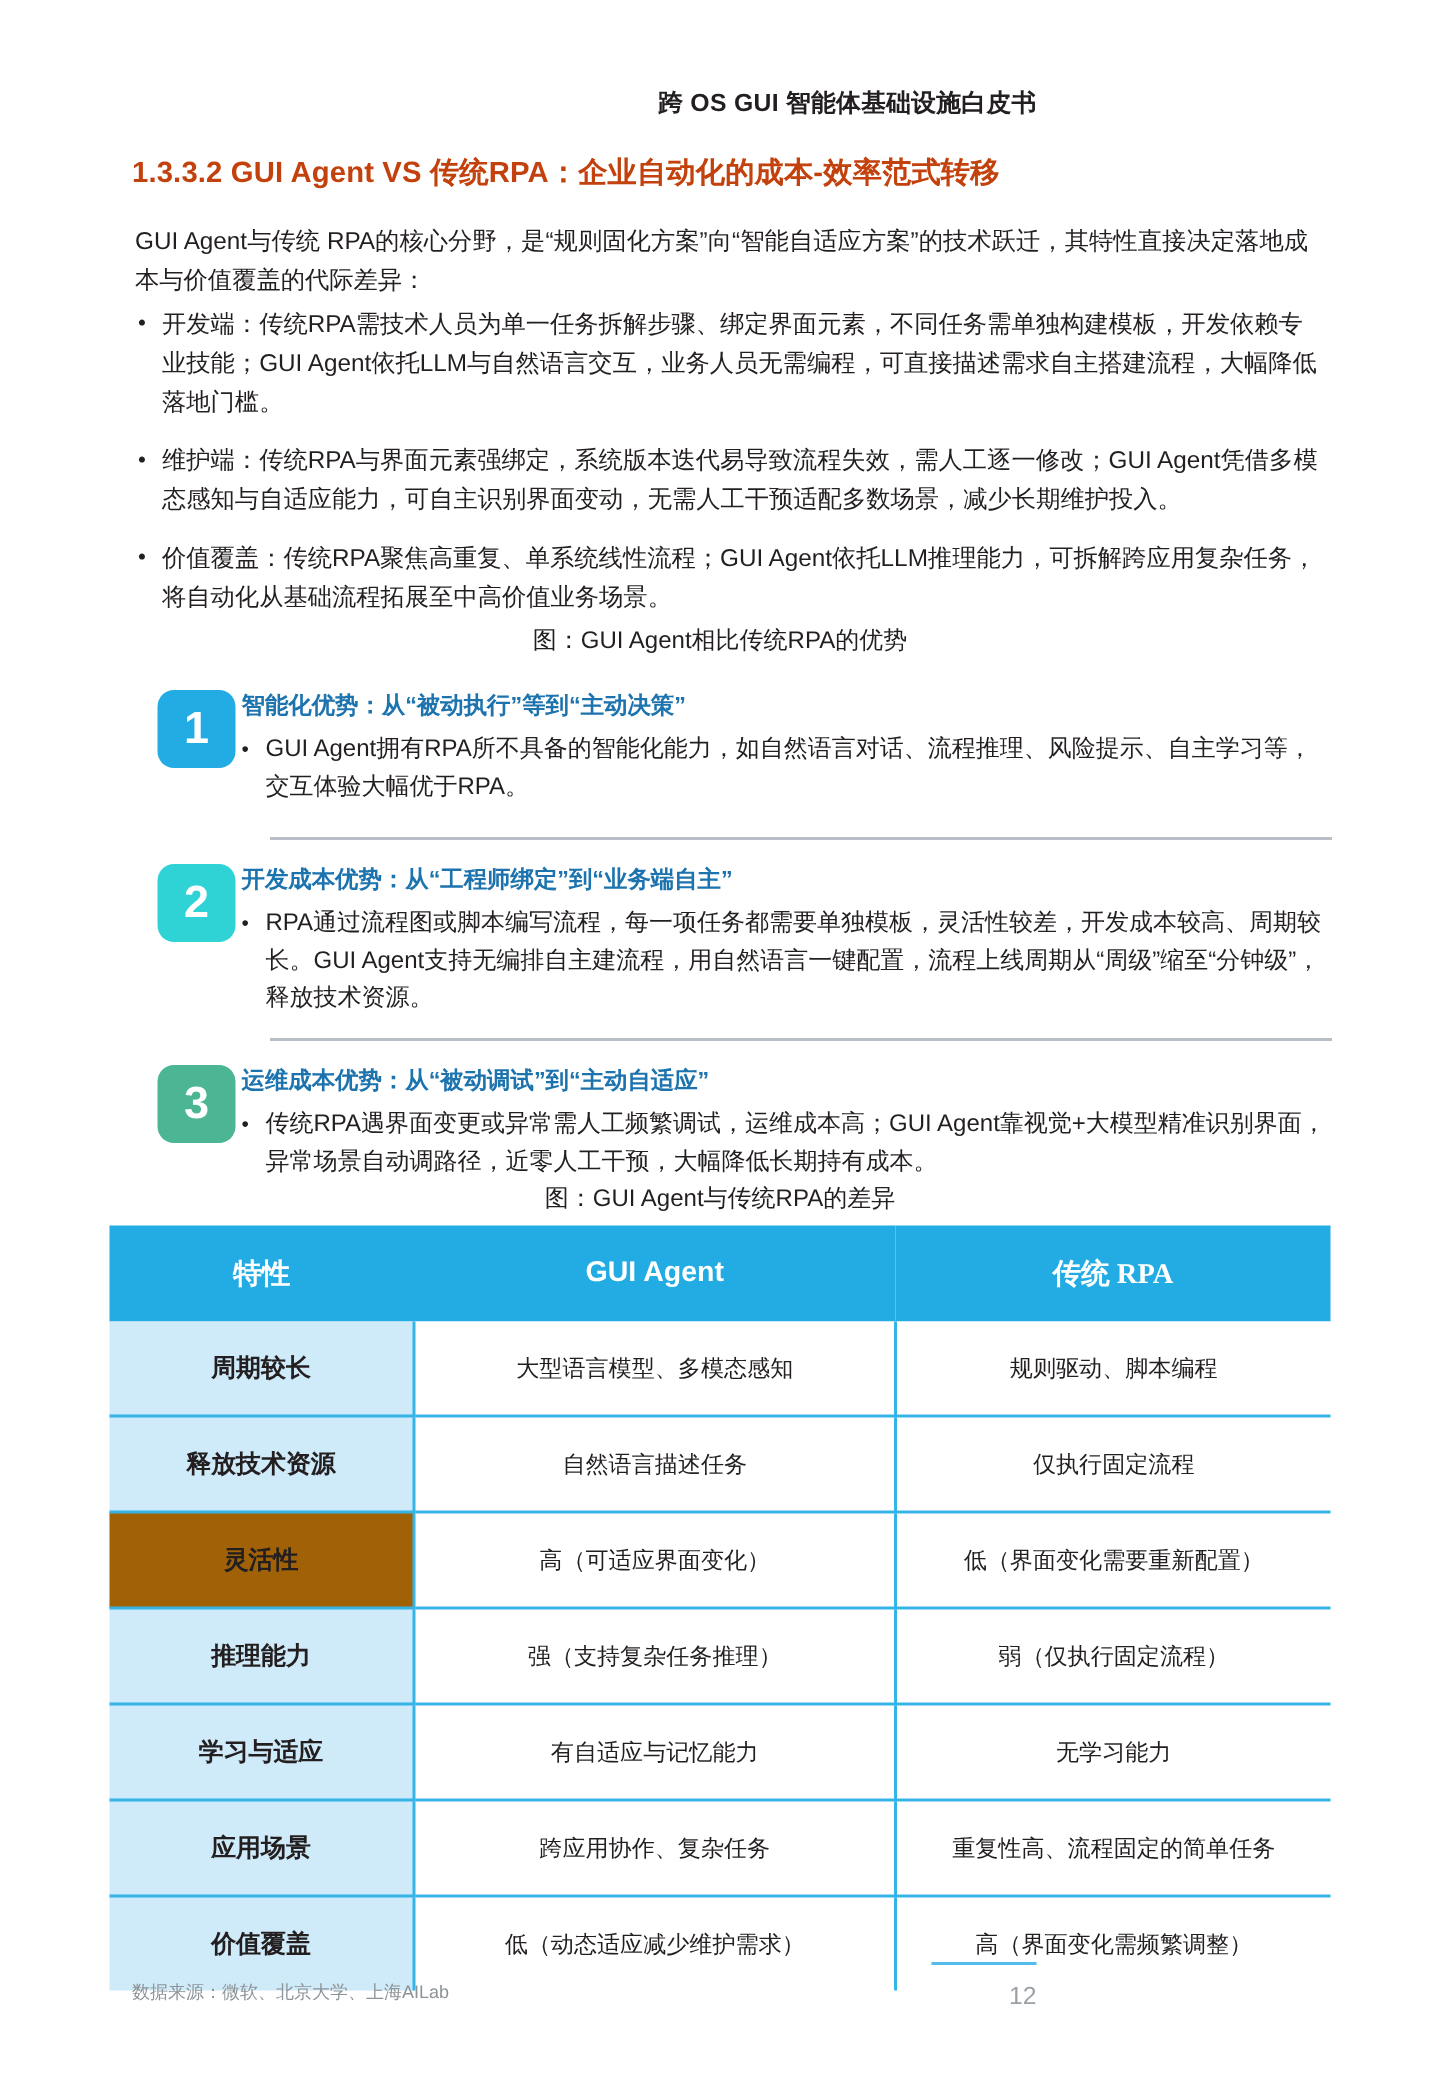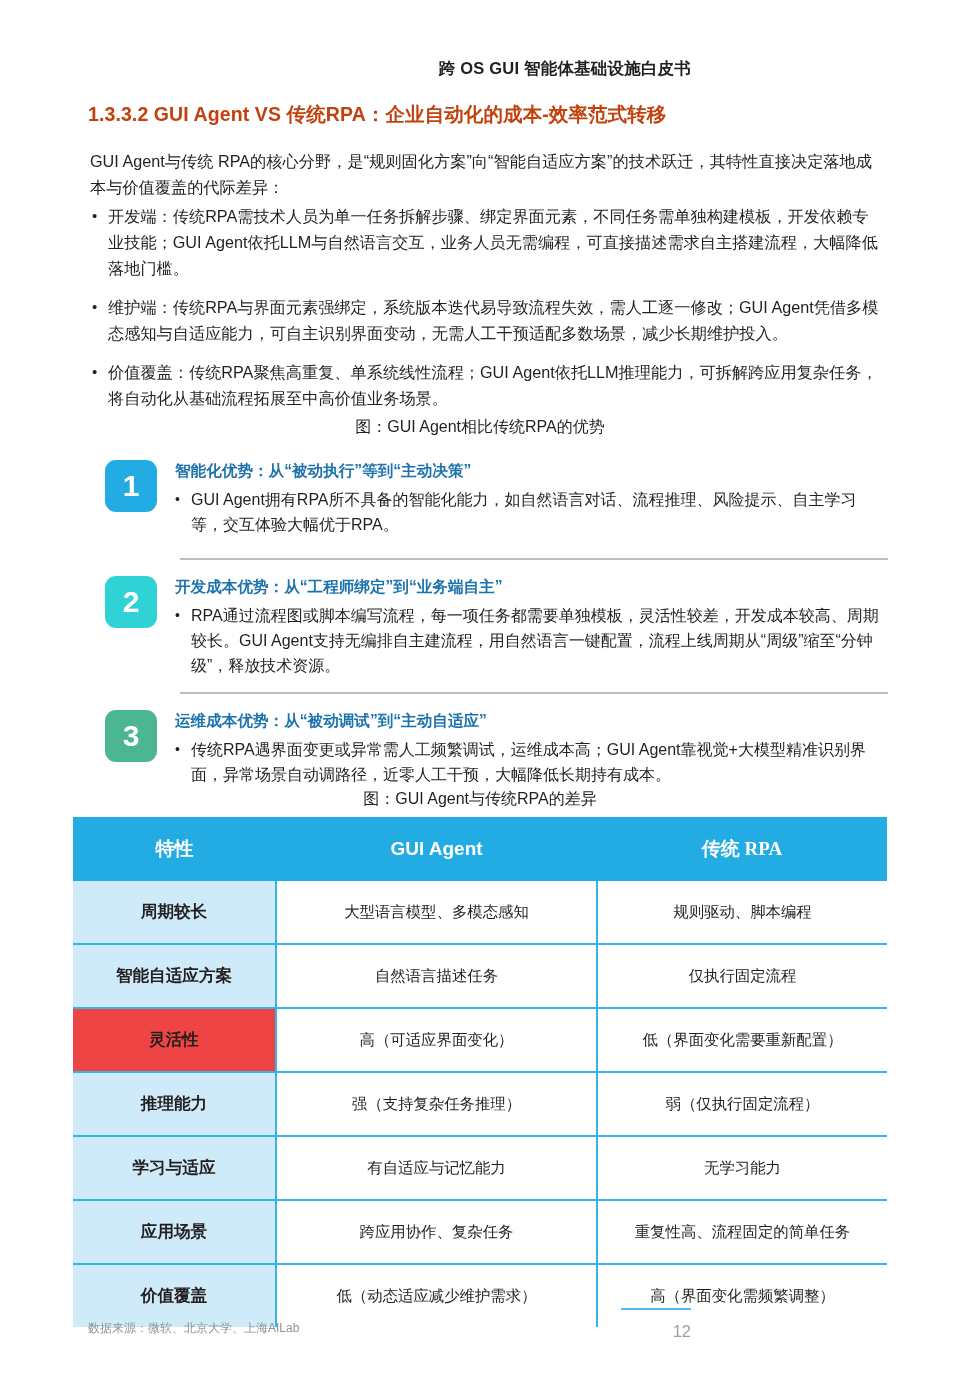--- a/index.html
+++ b/index.html
@@ -124,21 +124,21 @@
     border-radius: 11px;
     color: #ffffff;
     font-size: 30px;
     font-weight: 700;
     display: flex;
     align-items: center;
     justify-content: center;
     line-height: 1;
   }
   .card-body {
-    margin-left: 70px;
+    margin-left: 56px;
     flex: 1 1 auto;
   }
   .card-title {
     font-size: 15.6px;
     font-weight: 700;
     color: #1d73ad;
     line-height: 22px;
     margin-bottom: 5px;
     white-space: nowrap;
   }
@@ -320,26 +320,26 @@
         <th style="background: rgb(34, 172, 227); font-family: Liberation Serif, serif;">传统 RPA</th>
       </tr>
     </thead>
     <tbody>
       <tr>
         <td class="feat" style="background: rgb(207, 234, 248);">周期较长</td>
         <td class="val val-a">大型语言模型、多模态感知</td>
         <td class="val">规则驱动、脚本编程</td>
       </tr>
       <tr>
-        <td class="feat" style="background: rgb(207, 234, 248);">智能自适应方案</td>
+        <td class="feat" style="background: rgb(207, 234, 248);">释放技术资源</td>
         <td class="val val-a">自然语言描述任务</td>
         <td class="val">仅执行固定流程</td>
       </tr>
       <tr>
-        <td class="feat" style="background: #ef4444;">灵活性</td>
+        <td class="feat" style="background: #a16207;">灵活性</td>
         <td class="val val-a">高（可适应界面变化）</td>
         <td class="val">低（界面变化需要重新配置）</td>
       </tr>
       <tr>
         <td class="feat" style="background: rgb(207, 234, 248);">推理能力</td>
         <td class="val val-a">强（支持复杂任务推理）</td>
         <td class="val">弱（仅执行固定流程）</td>
       </tr>
       <tr>
         <td class="feat" style="background: rgb(207, 234, 248);">学习与适应</td>

